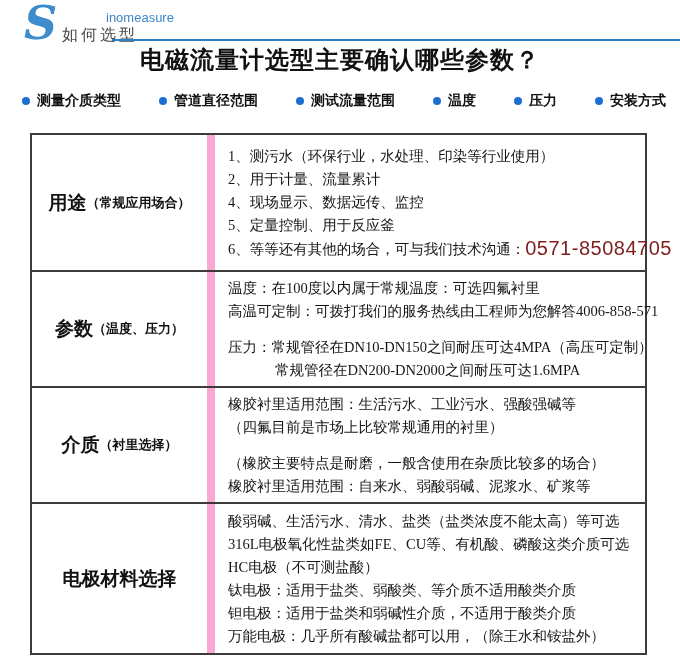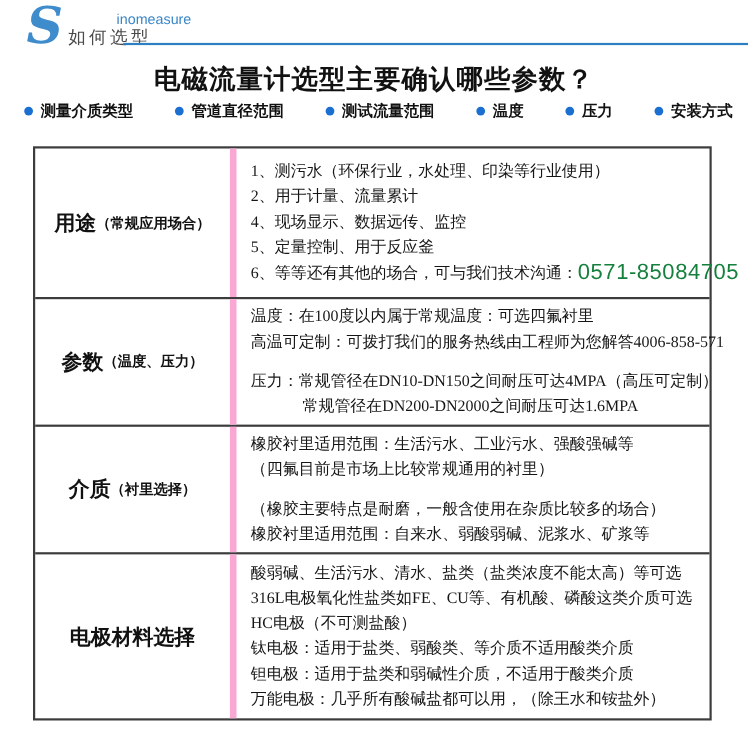--- a/index.html
+++ b/index.html
@@ -12,21 +12,21 @@
   .logo-s{
     position:absolute;left:0;top:-2px;font-size:46px;font-weight:bold;font-style:italic;
     color:#3f8ccd;font-family:"DejaVu Serif",serif;line-height:1;
   }
   .logo-text{position:absolute;left:38px;top:9px;white-space:nowrap;}
   .logo-brand{display:block;font-size:13px;color:#3a86c8;font-family:"Liberation Sans",sans-serif;line-height:13px;padding-left:44px;}
   .logo-sub{display:block;font-size:16px;color:#4a4a4a;letter-spacing:3px;line-height:19px;margin-top:1px;}
   .header-rule{position:absolute;left:112px;right:0;top:39px;height:2px;background:#2d7fc1;}
   
   .page-title{
-    position:absolute;left:0;top:56px;width:100%;text-align:center;
+    position:absolute;left:0;top:44px;width:100%;text-align:center;
     font-size:24px;font-weight:bold;letter-spacing:1px;color:#111;
   }
   
   .bullet-list{
     position:absolute;left:22px;right:14px;top:92px;display:flex;
     justify-content:space-between;align-items:center;gap:37px;
   }
   .bullet-item{display:flex;align-items:center;gap:7px;
     font-family:"Liberation Sans","DejaVu Sans",sans-serif;font-weight:bold;font-size:14px;color:#111;}
   .dot{width:8px;height:8px;border-radius:50%;background:#1b6fd0;flex:0 0 auto;}
@@ -35,34 +35,34 @@
     position:absolute;left:30px;top:133px;width:617px;
     border:2px solid #3c3c3c;box-sizing:border-box;background:#fff;
   }
   .trow{display:flex;box-sizing:border-box;border-bottom:2px solid #3c3c3c;}
   .trow:last-child{border-bottom:none;}
   .trow:nth-child(1){height:137px;}
   .trow:nth-child(2){height:116px;}
   .trow:nth-child(3){height:116px;}
   .trow:nth-child(4){height:149px;}
   .hcell{
-    flex:0 0 183px;border-right:6px solid #f9a8d4;box-sizing:border-box;
+    flex:0 0 183px;border-right:8px solid #f9a8d4;box-sizing:border-box;
     display:flex;align-items:center;justify-content:center;text-align:center;padding:4px;
   }
   .hcell .htitle{font-size:19px;font-weight:bold;color:#111;}
   .hcell .hnote{font-size:13px;font-weight:bold;color:#111;}
   .ccell{
     flex:1 1 auto;display:flex;flex-direction:column;justify-content:center;
     padding-left:13px;padding-right:6px;box-sizing:border-box;
   }
   .line{font-size:14.5px;line-height:23px;white-space:nowrap;color:#151515;}
   .line.indent{padding-left:47px;}
   .line.spacer{height:13px;}
   .phone{
-    font-family:"Liberation Sans","DejaVu Sans",sans-serif;font-size:20px;color:#15803d;
+    font-family:"Liberation Sans","DejaVu Sans",sans-serif;font-size:20px;color:#7f1d1d;
     vertical-align:-1px;letter-spacing:0.5px;
   }
 </style>
 </head>
 <body>
 
 <div class="logo">
   <span class="logo-s">S</span>
   <span class="logo-text">
     <span class="logo-brand">inomeasure</span>

